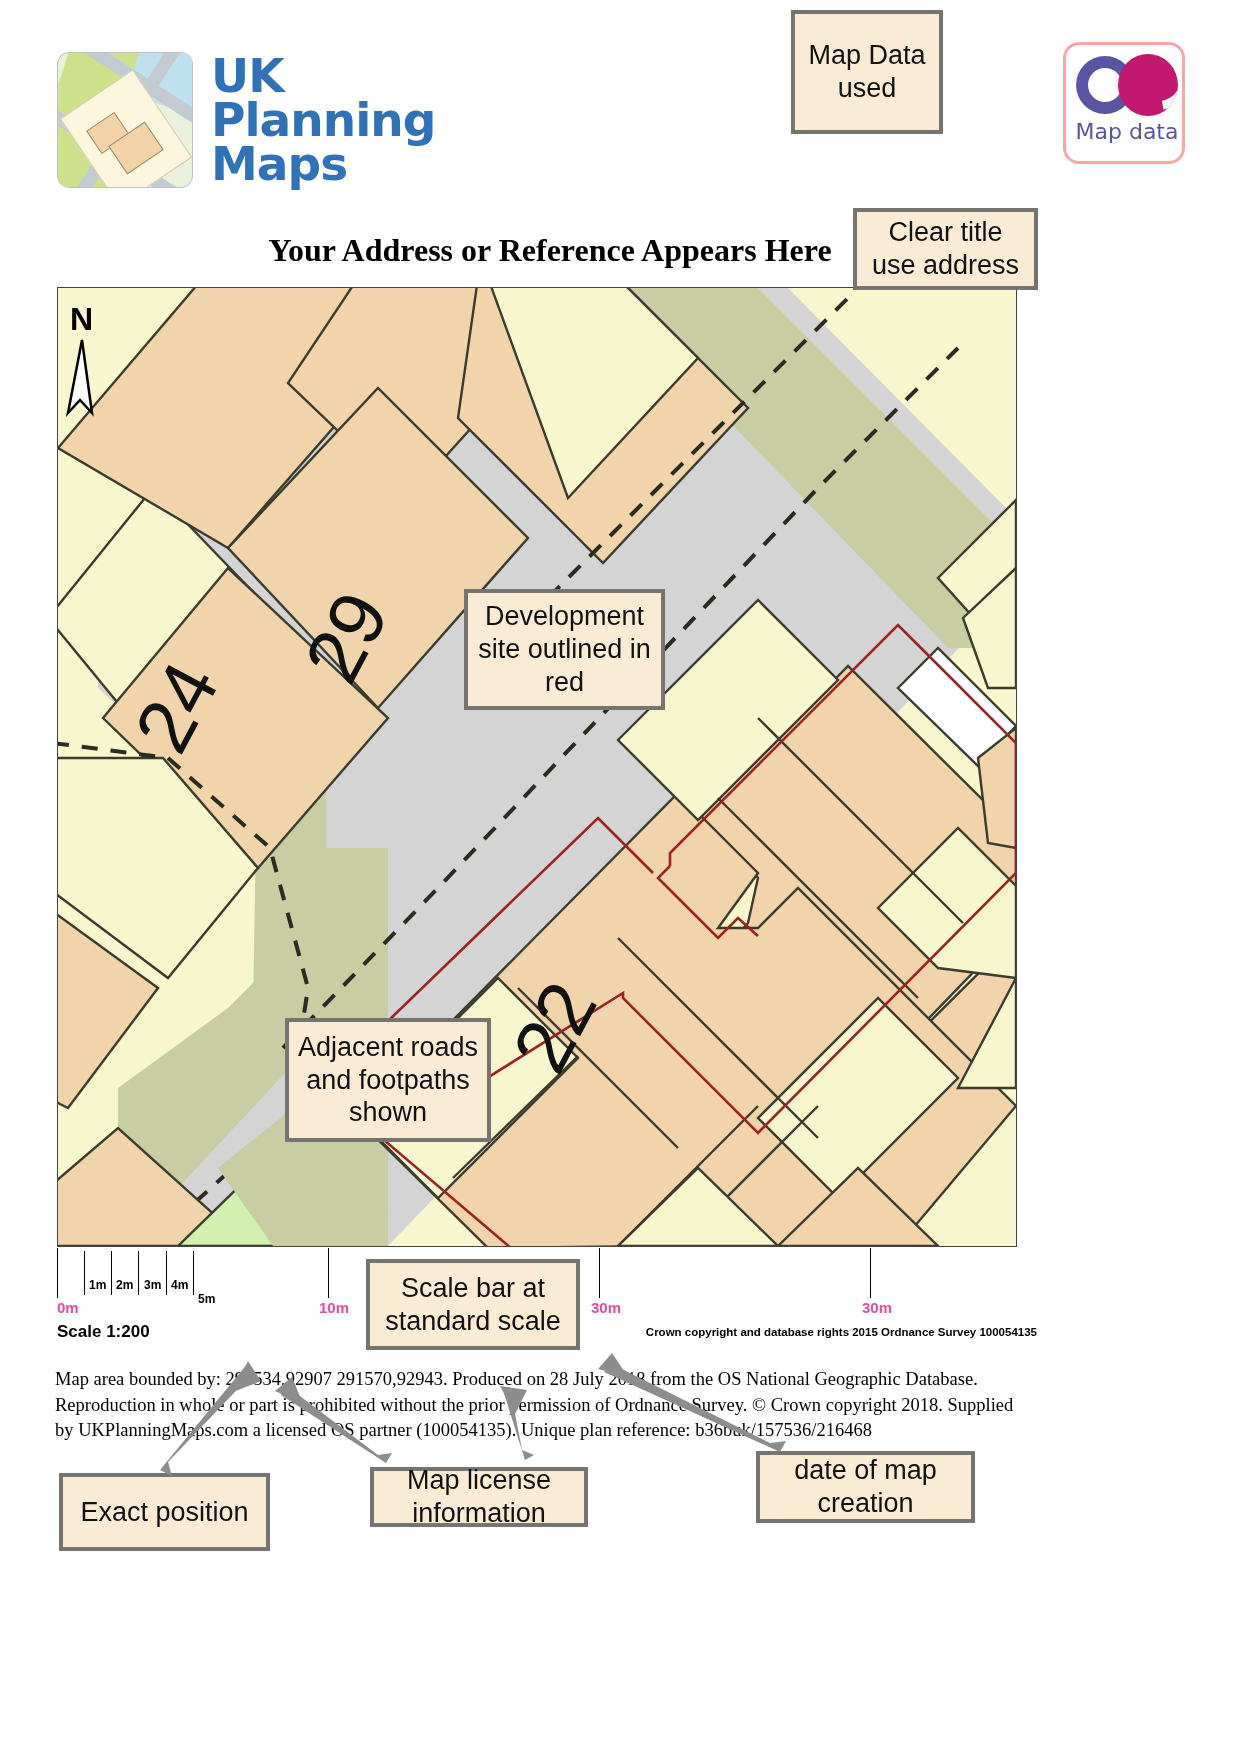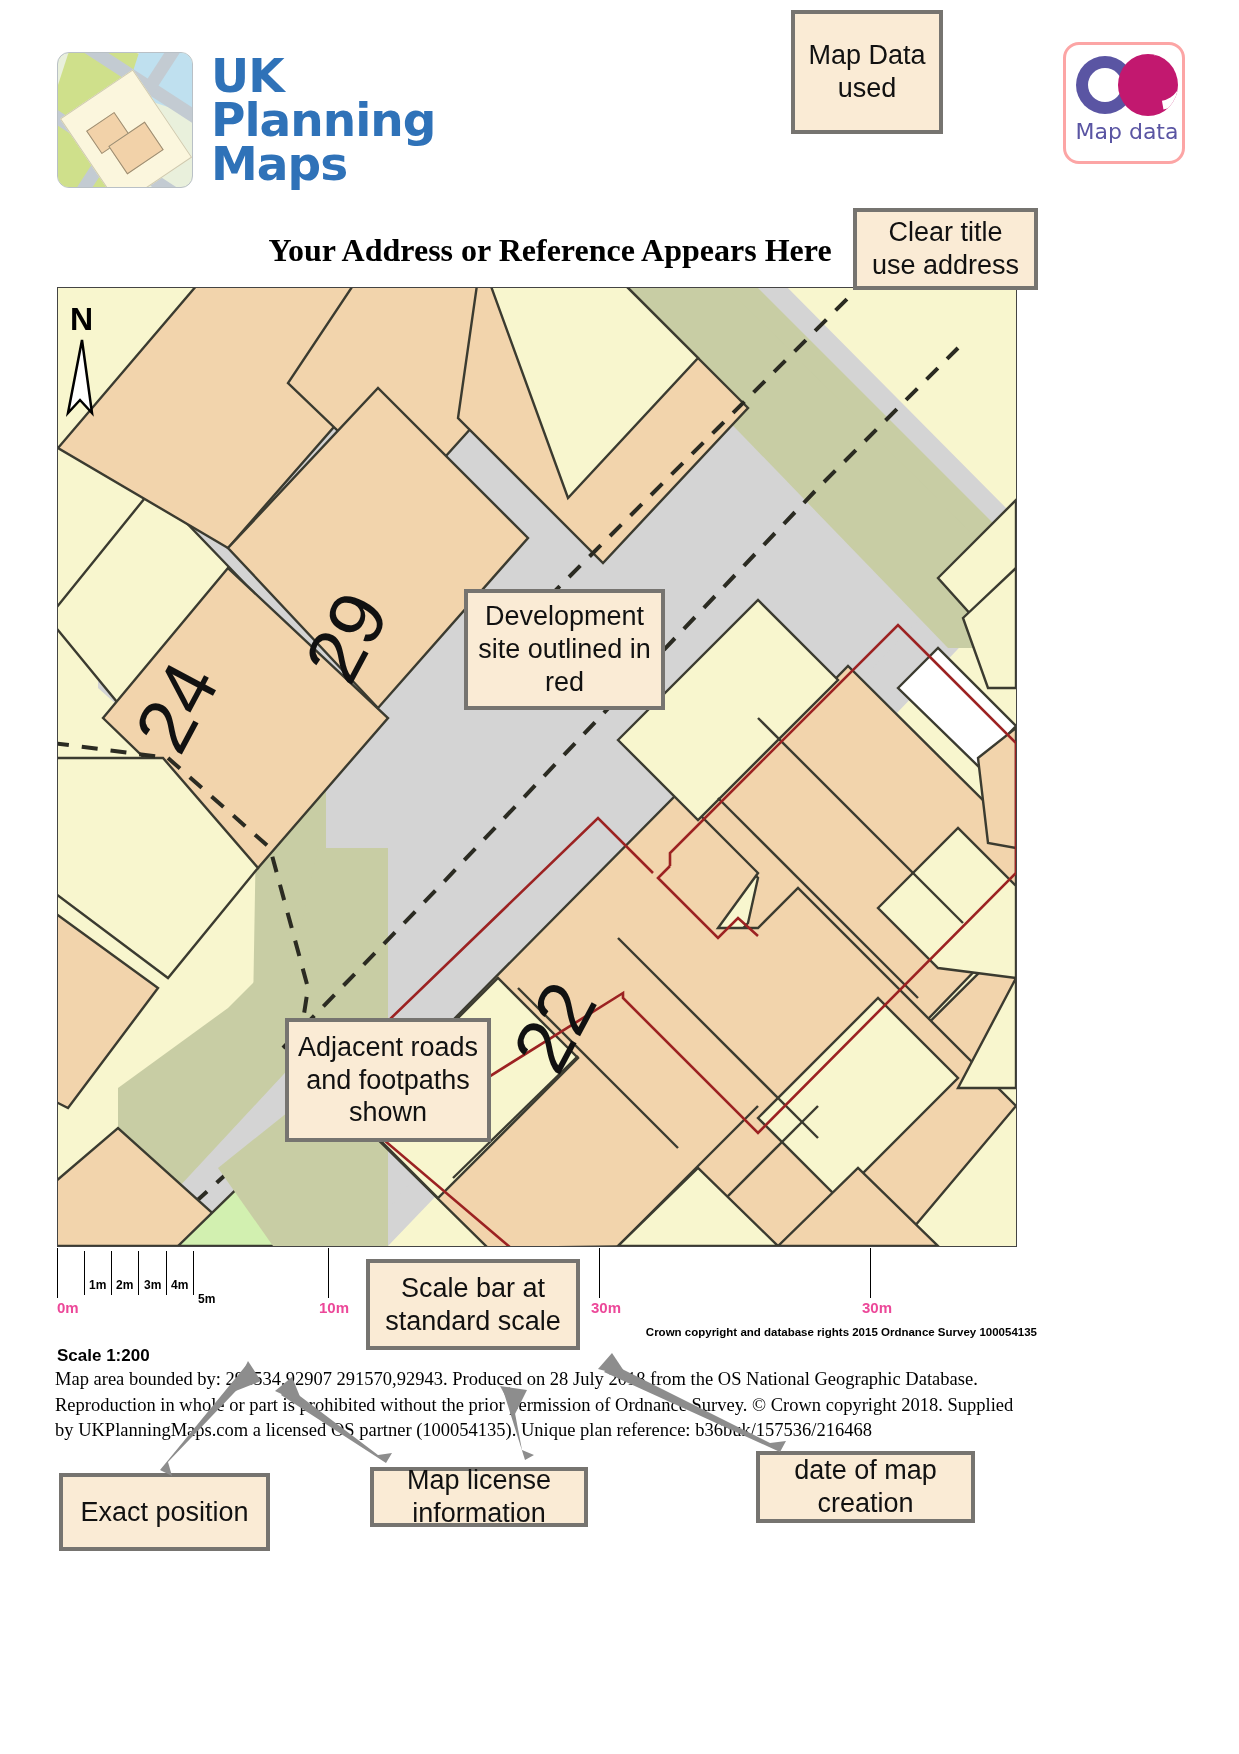--- a/index.html
+++ b/index.html
@@ -77,21 +77,21 @@
   #map-svg { position:absolute; left:0; top:0; }
 
   
   #scalebar { position:absolute; left:57px; top:1248px; width:980px; height:95px; }
   .sb-major { position:absolute; top:0; width:1px; height:50px; background:#000; }
   .sb-minor { position:absolute; top:3px; width:1px; height:44px; background:#000; }
   .sb-minor-lbl { position:absolute; font-size:12px; font-weight:bold; color:#000;
                   font-family:"Liberation Sans", sans-serif; }
   .sb-major-lbl { position:absolute; top:51px; font-size:15px; font-weight:bold; color:#ec4899;
                   font-family:"Liberation Sans", sans-serif; }
-  #sb-scale-text { position:absolute; left:0; top:74px; font-size:17px; font-weight:bold; color:#000;margin-top:24px; }
+  #sb-scale-text { position:absolute; left:0; top:74px; font-size:17px; font-weight:bold; color:#000; }
   #sb-crown { position:absolute; right:0; top:78px; font-size:11.5px; font-weight:bold; color:#000;
               white-space:nowrap; }
 
   
   #footer-text {
     position:absolute; left:55px; top:1367px; width:960px;
     font-family:"Liberation Serif", serif; font-size:18.5px; line-height:1.38; color:#000;
   }
 
   

